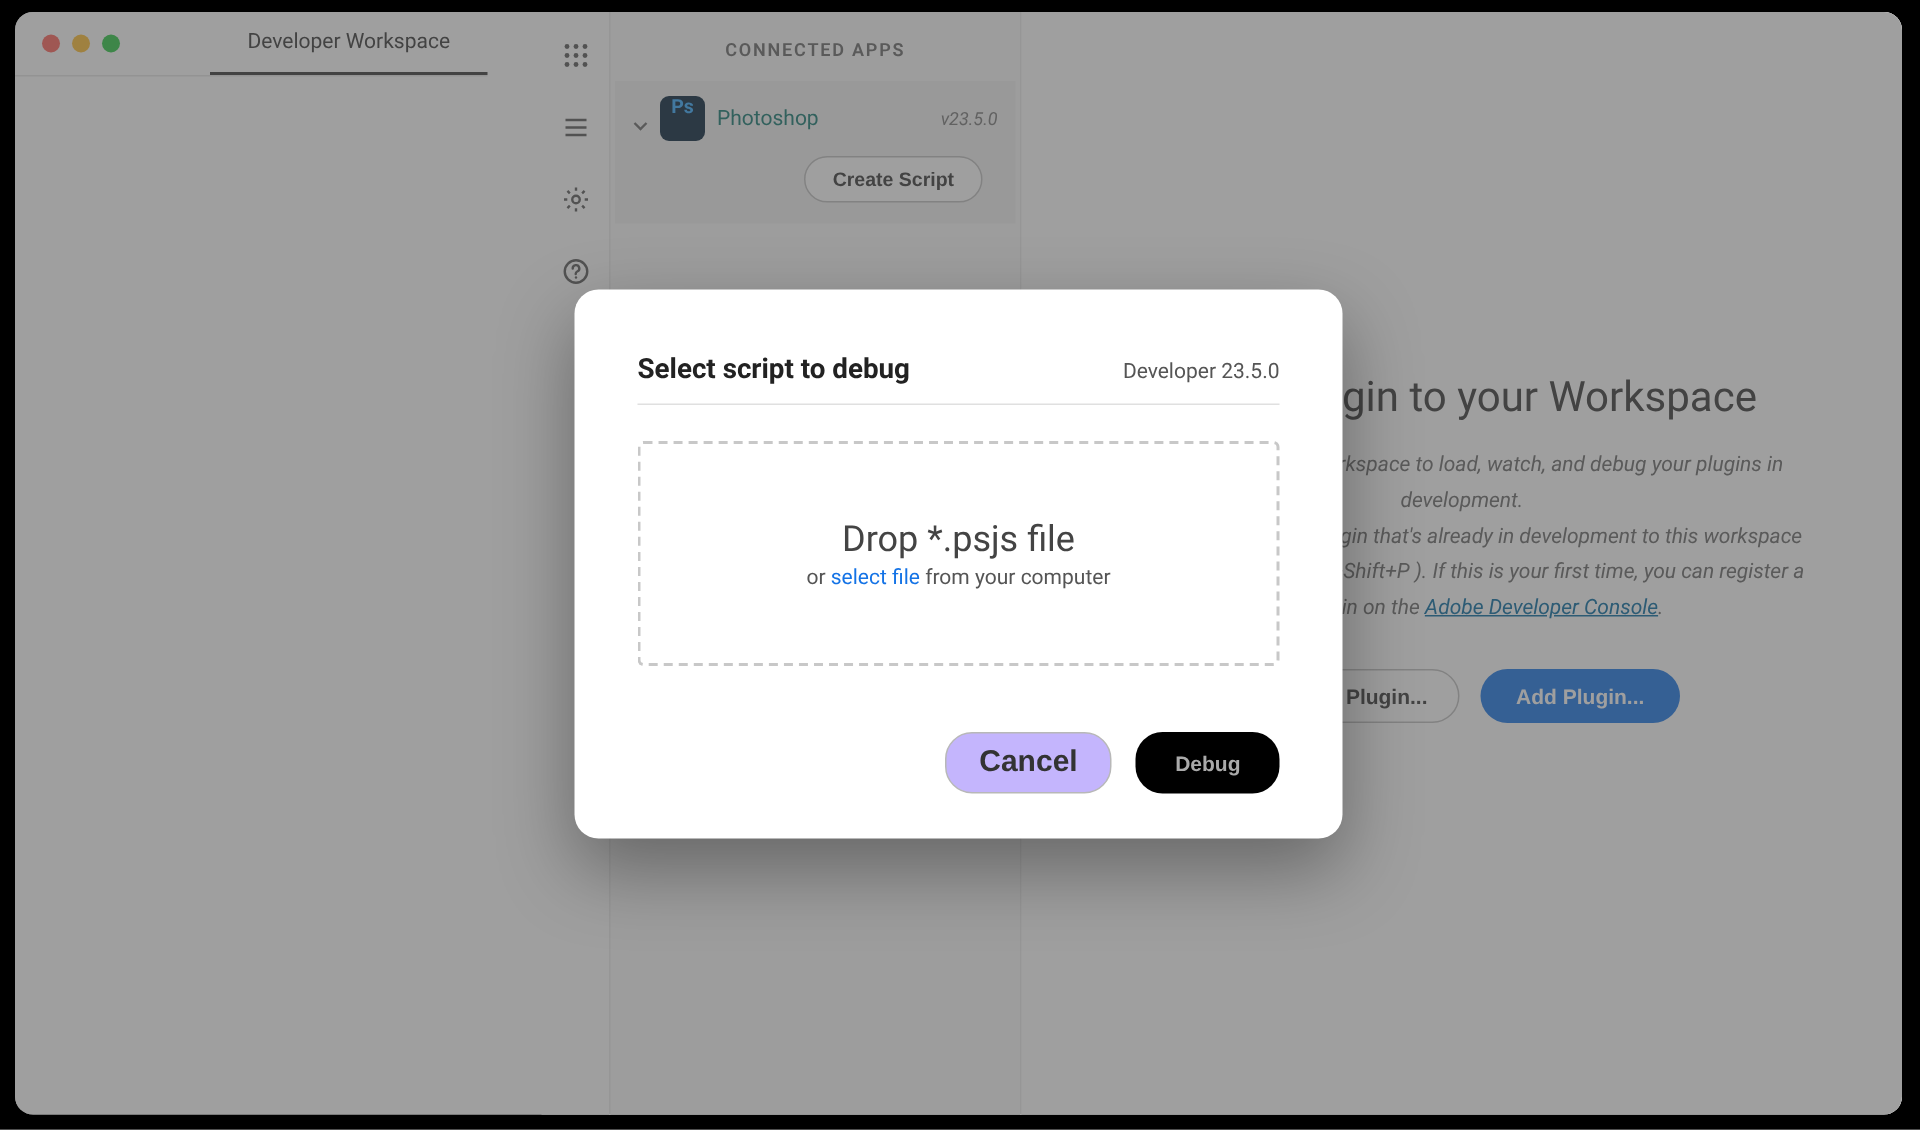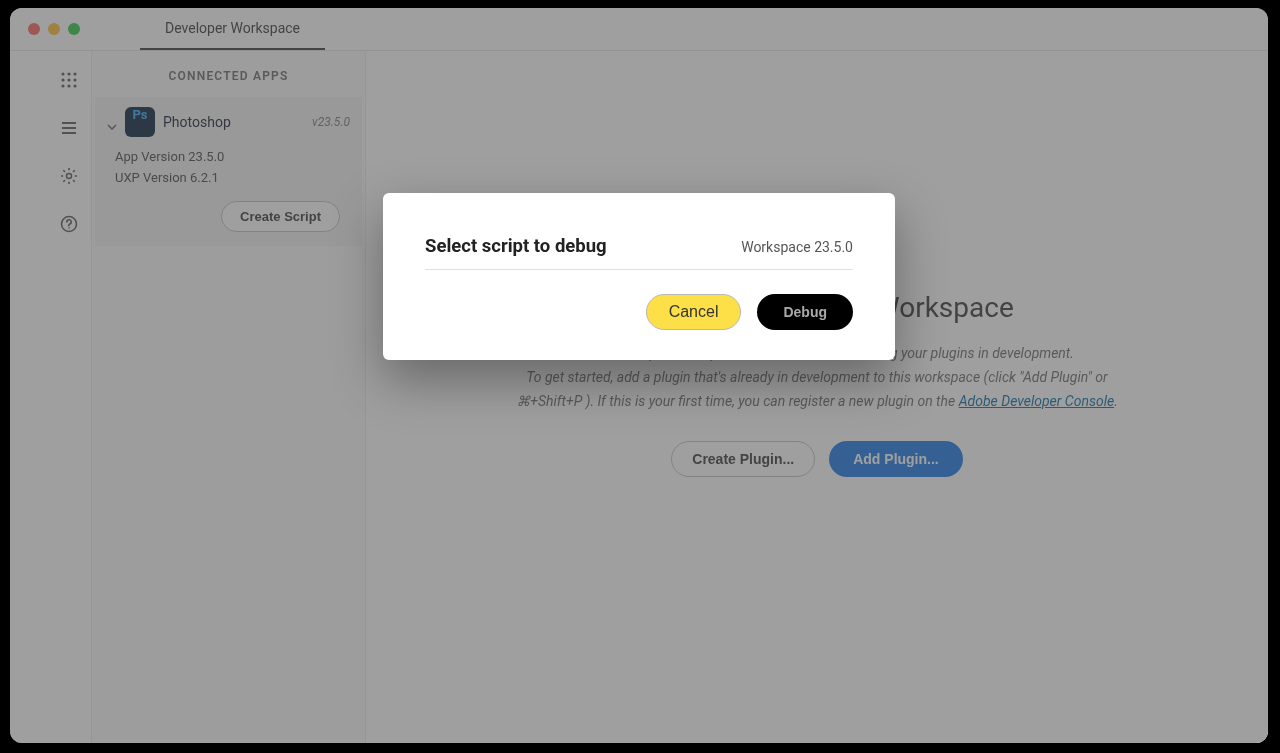--- a/index.html
+++ b/index.html
@@ -14,21 +14,21 @@
   .window {
     position: absolute;
     left: 10px;
     top: 8px;
     width: 1258px;
     height: 735px;
     background: #fff;
     border-radius: 12px;
     overflow: hidden;
     display: flex;
-    flex-direction: column;
+    flex-direction: row;
   }
   .titlebar {
     height: 43px;
     display: flex;
     align-items: center;
     padding-left: 18px;
     border-bottom: 1px solid #e5e5e5;
   }
   .traffic-lights { display: flex; gap: 8px; margin-right: 60px; }
   .tl { width: 12px; height: 12px; border-radius: 50%; }
@@ -97,21 +97,21 @@
   }
   .ps-icon {
     width: 30px; height: 30px;
     background: #001e36;
     border-radius: 6px;
     display: flex; justify-content: center;
     color: #31a8ff;
     font-weight: 700;
     font-size: 13px;
   }
-  .app-name { font-size: 14px; color: #0f172a; }
+  .app-name { font-size: 14px; color: #0f766e; }
   .app-ver { margin-left: auto; font-size: 12px; font-style: italic; color: #777; text-align: right; }
   .app-meta { font-size: 13px; color: #444; line-height: 1.6; margin-left: 8px; margin-bottom: 12px; }
   .debug-btn {
     display: block;
     margin: 0 10px 0 auto;
     padding: 7px 18px;
     font-size: 13px;
     font-weight: 600;
     color: #333;
     background: #fff;
@@ -149,21 +149,21 @@
     inset: 0;
     background: rgba(80,80,80,0.55);
     display: flex;
     align-items: flex-start;
     justify-content: center;
     padding-top: 185px;
   }
   .dialog {
     width: 512px;
     background: #fff;
-    border-radius: 6px;
+    border-radius: 16px;
     box-shadow: 0 20px 50px rgba(0,0,0,.35);
     padding: 42px 42px 30px 42px;
   }
   .dialog-head {
     display: flex;
     align-items: baseline;
     justify-content: space-between;
     border-bottom: 1px solid #e0e0e0;
     padding-bottom: 12px;
     margin-bottom: 24px;
@@ -182,22 +182,22 @@
   }
   .dropzone .dz-title { font-size: 24px; color: #444; margin-bottom: 4px; }
   .dropzone .dz-sub { font-size: 14px; color: #555; }
   .dropzone .dz-sub a { color: #1473e6; text-decoration: none; cursor: pointer; }
   .dialog-actions {
     display: flex;
     justify-content: flex-end;
     gap: 16px;
   }
   .dlg-cancel {
-    padding: 8px 22px; border: 1.5px solid #b8b8b8; background: #fde047; border-radius: 18px;
-    font-size: 16px; font-weight: 400; color: #333; cursor: pointer;
+    padding: 8px 22px; border: 1.5px solid #b8b8b8; background: #c4b5fd; border-radius: 18px;
+    font-size: 20px; font-weight: 700; color: #333; cursor: pointer;
   }
   .dlg-debug {
     padding: 8px 26px; border: none; background: #000000; border-radius: 18px;
     font-size: 14px; font-weight: 600; color: #aaa; cursor: not-allowed;
   }
 </style>
 </head>
 <body>
 
 <div class="window">
@@ -261,24 +261,20 @@
             <svg viewBox="0 0 10 10" fill="none" stroke="currentColor" stroke-width="1.6">
                 <polyline points="1,3 5,7 9,3"></polyline>
               </svg>
           </span>
           <div class="ps-icon">
             <span>Ps</span>
           </div>
           <span class="app-name">Photoshop</span>
           <span class="app-ver">v23.5.0</span>
         </div>
-        <div class="app-meta">
-          <div>App Version 23.5.0</div>
-          <div>UXP Version 6.2.1</div>
-        </div>
         <button class="debug-btn">
           <span>Create Script</span>
         </button>
       </div>
     </div>
 
     <div class="main">
       <div class="welcome">
         <h1>Add a plugin to your Workspace</h1>
         <p>
@@ -298,21 +294,27 @@
         </div>
       </div>
     </div>
 
   </div>
 
   <div class="scrim">
     <div class="dialog">
       <div class="dialog-head">
         <h2>Select script to debug</h2>
-        <span>Workspace 23.5.0</span>
+        <span>Developer 23.5.0</span>
+      </div>
+      <div class="dropzone">
+        <div class="dz-title">Drop *.psjs file</div>
+        <div class="dz-sub">
+          <span>or </span><a>select file</a><span> from your computer</span>
+        </div>
       </div>
       <div class="dialog-actions">
         <button class="dlg-cancel">
           <span>Cancel</span>
         </button>
         <button class="dlg-debug" disabled="">
           <span>Debug</span>
         </button>
       </div>
     </div>

